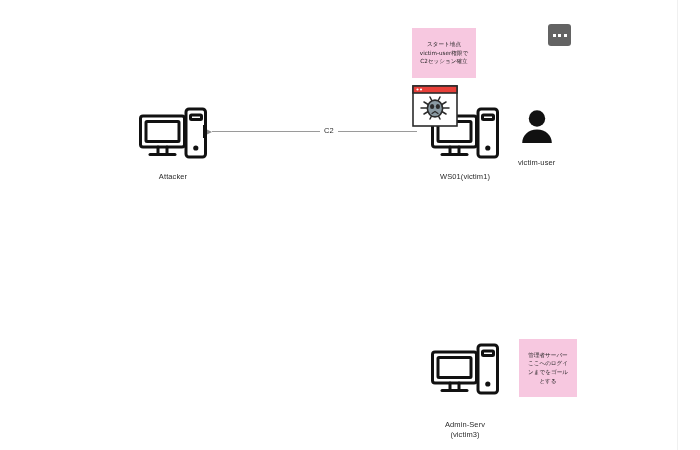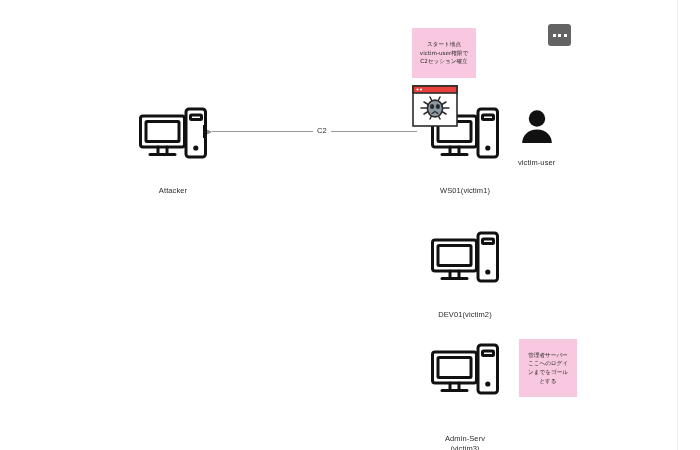--- a/index.html
+++ b/index.html
@@ -26,21 +26,21 @@
   }
 
   
   .node {
     position: absolute;
     display: flex;
     flex-direction: column;
     align-items: center;
   }
   .node-label {
-    margin-top: 20px;
+    margin-top: 6px;
     font-size: 7.5px;
     line-height: 10px;
     color: #2b2b2b;
     text-align: center;
     letter-spacing: 0.1px;
     white-space: pre-line;
   }
 
   
   .sticky {
@@ -134,21 +134,21 @@
   <div class="sticky" style="left:519px; top:339px; width:58px; height:58px;">
     <div class="sticky-text">管理者サーバー
 ここへのログイ
 ンまでをゴール
 とする</div>
   </div>
 
   <div class="endbar" style="left:203px; top:125px;"></div>
   <div class="arrowhead" style="left:206px; top:128.5px; transform: rotate(180deg);"></div>
   <div class="edge" style="left:212px; top:131px; width:205px;"></div>
-  <div class="edge-label" style="left:313px; top:126px;">C2</div>
+  <div class="edge-label" style="left:320px; top:126px;">C2</div>
 
   <div class="node" style="left:138px; top:104px;">
     <svg width="70" height="62" viewBox="0 0 70 62">
       <g fill="none" stroke="#111111" stroke-width="3" stroke-linejoin="round" stroke-linecap="round">
         <rect x="2.5" y="12" width="44" height="31" rx="2.5"></rect>
         <rect x="8" y="17.5" width="33" height="20" rx="1"></rect>
         <path d="M20 43 L20 49 M29 43 L29 49"></path>
         <path d="M12 50.5 L37 50.5"></path>
         <rect x="48" y="5" width="19.5" height="48" rx="3"></rect>
         <rect x="52.5" y="11" width="11" height="4.5" rx="1"></rect>
@@ -193,34 +193,20 @@
   </div>
 
   <div class="avatar-wrap" style="left:518px; top:108px;">
     <svg width="36" height="38" viewBox="0 0 36 38">
       <circle cx="18" cy="10.5" r="8.2" fill="#111111"></circle>
       <path d="M18 21.5 C9.2 21.5 3.2 27.4 3.2 35 L32.8 35 C32.8 27.4 26.8 21.5 18 21.5 Z" fill="#111111"></path>
     </svg>
     <div class="node-label" style="margin-top:12px;">victim-user</div>
   </div>
 
-  <div class="node" style="left:430px; top:228px;">
-    <svg width="70" height="62" viewBox="0 0 70 62">
-      <g fill="none" stroke="#111111" stroke-width="3" stroke-linejoin="round" stroke-linecap="round">
-        <rect x="2.5" y="12" width="44" height="31" rx="2.5"></rect>
-        <rect x="8" y="17.5" width="33" height="20" rx="1"></rect>
-        <path d="M20 43 L20 49 M29 43 L29 49"></path>
-        <path d="M12 50.5 L37 50.5"></path>
-        <rect x="48" y="5" width="19.5" height="48" rx="3"></rect>
-        <rect x="52.5" y="11" width="11" height="4.5" rx="1"></rect>
-        <circle cx="57.8" cy="44" r="2.6" fill="#111111" stroke="none"></circle>
-      </g>
-    </svg>
-    <div class="node-label">DEV01(victim2)</div>
-  </div>
 
   <div class="node" style="left:430px; top:340px;gap:12px;">
     <svg width="70" height="62" viewBox="0 0 70 62">
       <g fill="none" stroke="#111111" stroke-width="3" stroke-linejoin="round" stroke-linecap="round">
         <rect x="2.5" y="12" width="44" height="31" rx="2.5"></rect>
         <rect x="8" y="17.5" width="33" height="20" rx="1"></rect>
         <path d="M20 43 L20 49 M29 43 L29 49"></path>
         <path d="M12 50.5 L37 50.5"></path>
         <rect x="48" y="5" width="19.5" height="48" rx="3"></rect>
         <rect x="52.5" y="11" width="11" height="4.5" rx="1"></rect>

